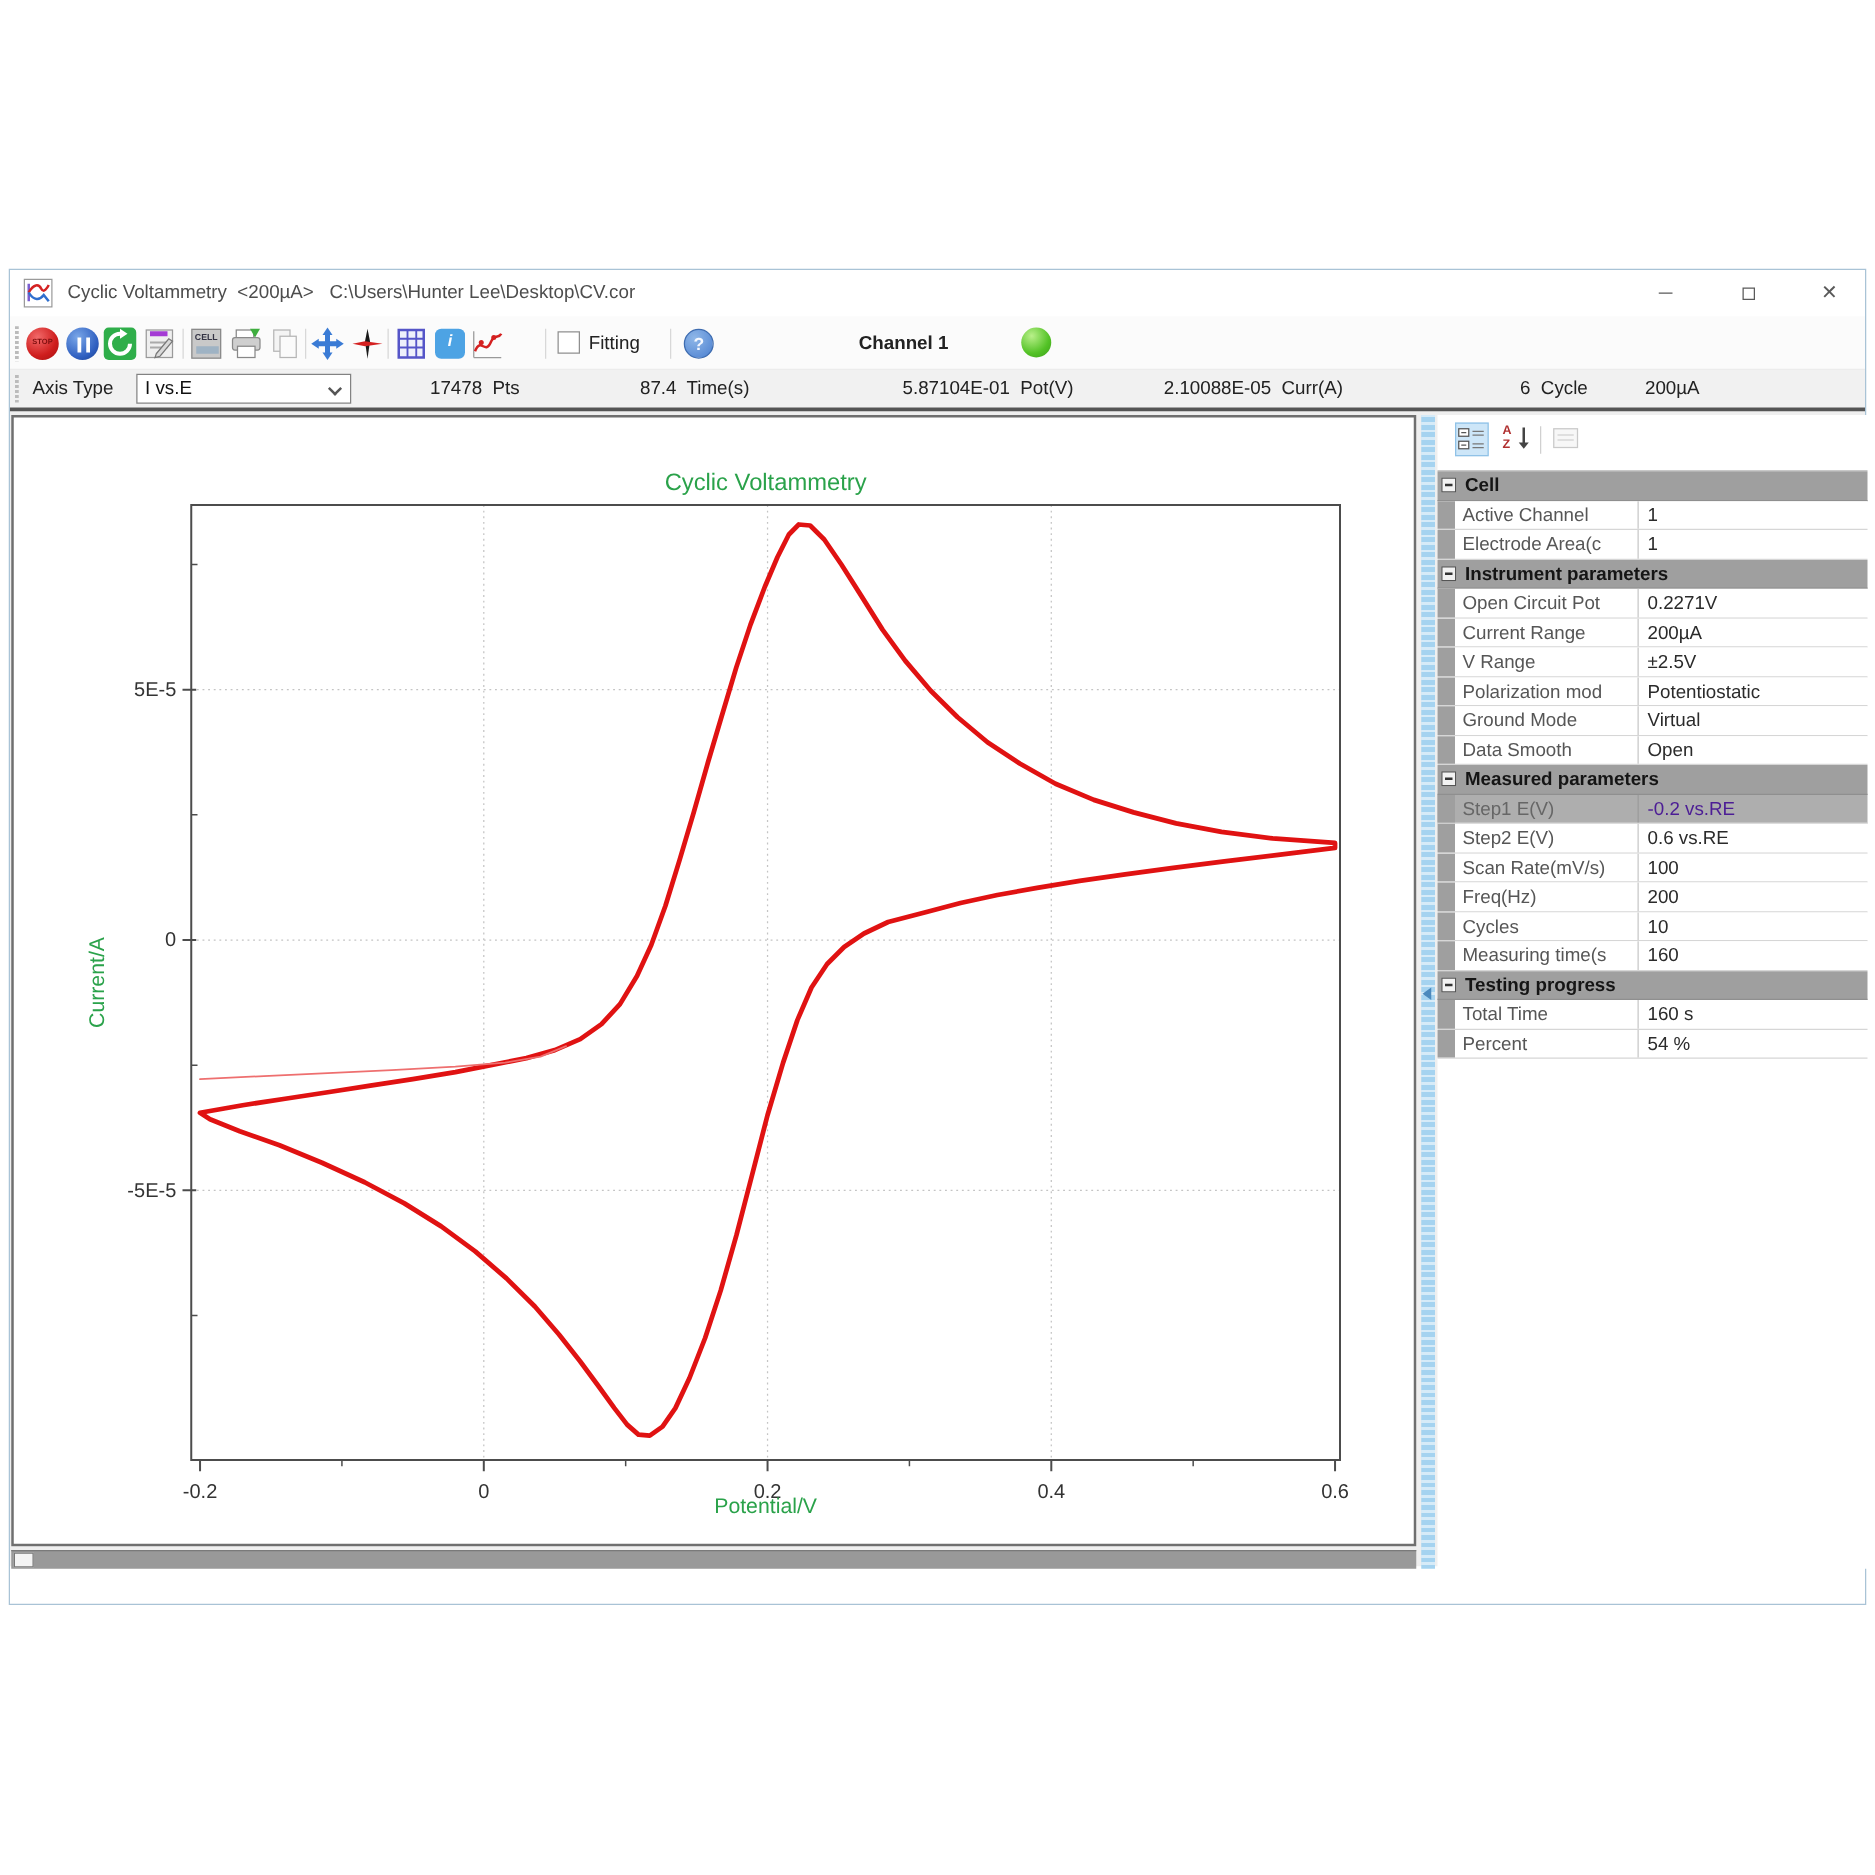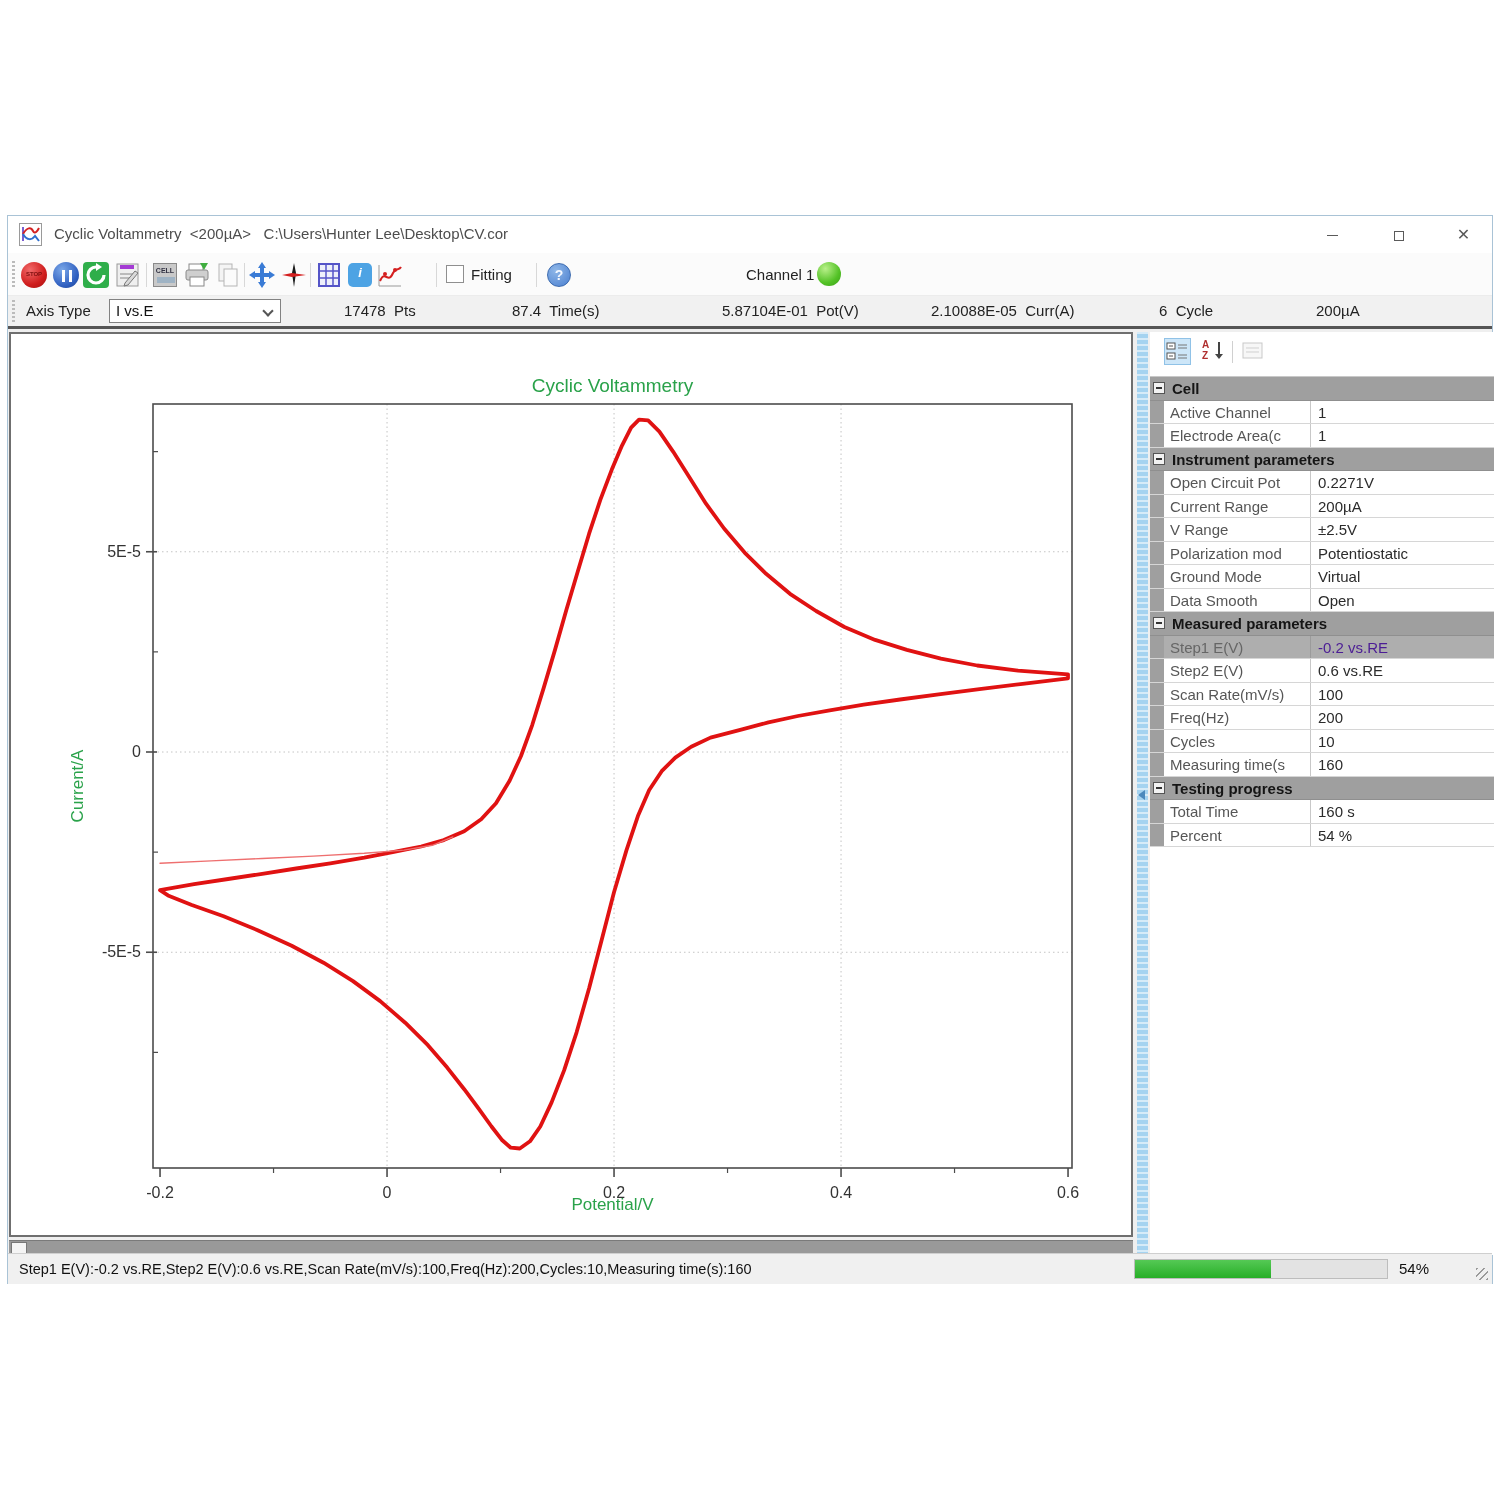--- a/index.html
+++ b/index.html
@@ -223,37 +223,37 @@
 
     <div class="checkbox" style="left:438px;"></div>
     <div class="tb-label" style="left:463px;">Fitting</div>
     <div class="tb-sep" style="left:528px;"></div>
     <div class="tbi" style="left:538px; top:9px; width:26px; height:26px;">
       <div class="helpc">
           <span>?</span>
         </div>
     </div>
 
-    <div class="tb-label" style="left:738px;">Channel 1</div>
+    <div class="tb-label" style="left:679px;font-weight:bold;">Channel 1</div>
     <div class="led" style="left:809px;"></div>
   </div>
 
   <div class="axisstrip">
     <div class="grip" style="left:4px; top:4px; height:22px;"></div>
     <div class="as-label">Axis Type</div>
     <div class="dropdown">
       <span>I vs.E</span>
       <span class="dd-chev"></span>
     </div>
     <div id="readouts">
         <div class="readout" style="left: 336px;">17478  Pts</div>
         <div class="readout" style="left: 504px;">87.4  Time(s)</div>
         <div class="readout" style="left: 714px;">5.87104E-01  Pot(V)</div>
         <div class="readout" style="left: 923px;">2.10088E-05  Curr(A)</div>
-        <div class="readout" style="left: 1151px;">6  Cycle</div>
+        <div class="readout" style="left: 1208px;">6  Cycle</div>
         <div class="readout" style="left: 1308px;">200µA</div>
       </div>
   </div>
 
   <div class="content">
     <div class="chartpanel">
       <svg id="cvchart" width="1120" height="899" viewBox="0 0 1120 899">
           <line x1="376.03700000000003" y1="70" x2="376.03700000000003" y2="834" stroke="#c4c4c4" stroke-width="1" stroke-dasharray="1.5 3"></line>
           <line x1="603.037" y1="70" x2="603.037" y2="834" stroke="#c4c4c4" stroke-width="1" stroke-dasharray="1.5 3"></line>
           <line x1="830.037" y1="70" x2="830.037" y2="834" stroke="#c4c4c4" stroke-width="1" stroke-dasharray="1.5 3"></line>
@@ -421,21 +421,13 @@
           </div>
           <div class="prop-row">
             <div class="gutter"></div>
             <div class="plabel">Percent</div>
             <div class="pvalue">54 %</div>
           </div>
         </div>
     </div>
   </div>
 
-  <div class="statusbar">
-    <div class="sb-text">Step1 E(V):-0.2 vs.RE,Step2 E(V):0.6 vs.RE,Scan Rate(mV/s):100,Freq(Hz):200,Cycles:10,Measuring time(s):160</div>
-    <div class="progress">
-      <div class="pfill" id="pfill" style="width: 54%;"></div>
-    </div>
-    <div class="ppct">54%</div>
-    <div class="rgrip"></div>
-  </div>
 </div>
 
 </body></html>

